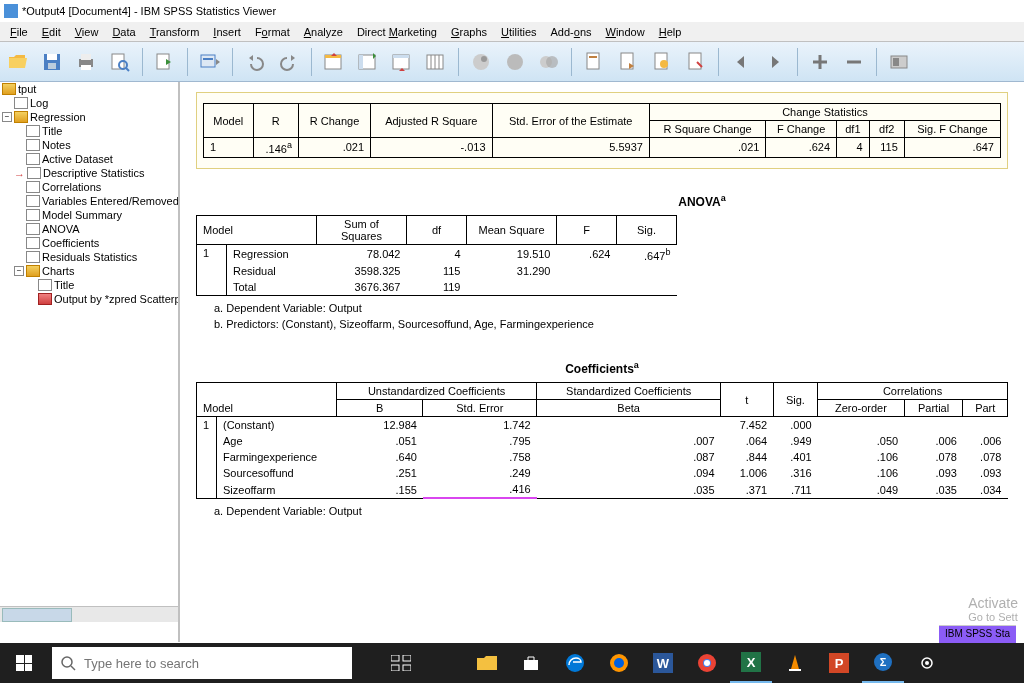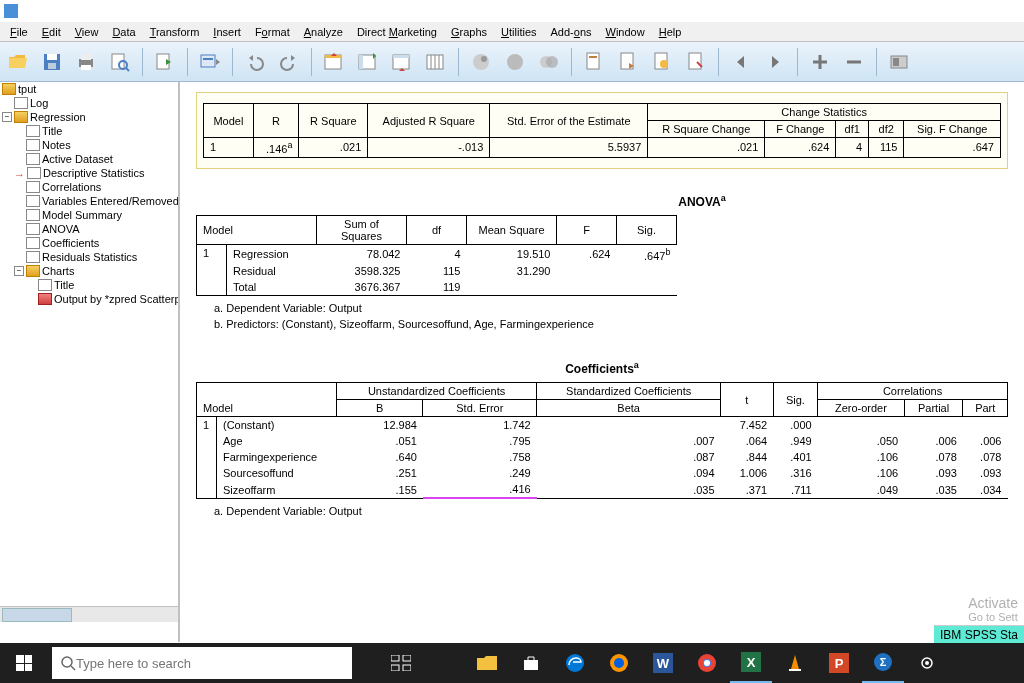--- a/index.html
+++ b/index.html
@@ -27,37 +27,38 @@
 .section-title { font-weight: bold; font-size: 12px; text-align: center; margin: 6px 0; }
 .sup { font-size: 9px; vertical-align: super; }
 .stat-table { border-collapse: collapse; margin: 4px 0; font-size: 11px; }
 .stat-table th, .stat-table td { border: 1px solid #000; padding: 2px 6px; text-align: center; }
 .stat-table th { font-weight: normal; }
 .stat-table .lbl { text-align: left; }
 .stat-table .num { text-align: right; }
 .footnote { font-size: 11px; padding: 2px 18px; }
 .model-summary-wrap { border: 1px solid #e0d080; background: #fffef5; padding: 6px; }
 .watermark { position: absolute; right: 6px; bottom: 60px; color: #b0b0b0; font-size: 14px; text-align: left; margin-left: 35px; }
-.statusbar { position: absolute; bottom: 40px; right: 0; height: 18px; font-size: 12px; padding: 2px 6px; background: #5eead4; border-top: 1px solid #ccc; }
+.statusbar { position: absolute; bottom: 40px; right: 8px; height: 18px; font-size: 10px; padding: 2px 6px; background: #8b5cf6; border-top: 1px solid #ccc; }
 .taskbar { position: absolute; bottom: 0; left: 0; right: 0; height: 40px; background: #1f1f1f; display: flex; align-items: center; gap: 8px; padding: 0 4px; }
 .start-btn { width: 40px; height: 40px; display: flex; align-items: center; justify-content: center; cursor: pointer; }
 .win-logo { width: 16px; height: 16px; display: grid; grid-template: 1fr 1fr / 1fr 1fr; gap: 1px; }
 .win-logo span { background: #fff; }
-.search-box { display: flex; align-items: center; background: #fff; height: 32px; width: 300px; padding: 0 8px; }
+.search-box { display: flex; align-items: center; background: #fff; height: 32px; width: 300px; padding: 0 8px; gap: 8px; }
 .search-box input { border: none; outline: none; font-size: 13px; flex: 1; color: #666; }
 .task-icons { display: flex; gap: 2px; margin-left: 20px; }
 .task-icon { width: 42px; height: 40px; display: flex; align-items: center; justify-content: center; cursor: pointer; }
 .task-icon.active { border-bottom: 2px solid #76b9ed; }
 svg { display: block; }
 </style>
 </head>
 <body>
 
 <div class="titlebar">
   <span class="titlebar-icon"></span>
+  <span class="titlebar-text">*Output4 [Document4] - IBM SPSS Statistics Viewer</span>
 </div>
 
 <div class="menubar">
   <span class="menu-item"><span class="u">F</span>ile</span>
   <span class="menu-item"><span class="u">E</span>dit</span>
   <span class="menu-item"><span class="u">V</span>iew</span>
   <span class="menu-item"><span class="u">D</span>ata</span>
   <span class="menu-item"><span class="u">T</span>ransform</span>
   <span class="menu-item"><span class="u">I</span>nsert</span>
   <span class="menu-item">F<span class="u">o</span>rmat</span>
@@ -306,21 +307,21 @@
       </div>
   </div>
 
   <div class="content-panel">
     <div class="model-summary-wrap">
       <table class="stat-table" style="width:100%">
         <tbody>
             <tr>
           <th rowspan="2">Model</th>
           <th rowspan="2">R</th>
-          <th rowspan="2">R Square</th>
+          <th rowspan="2">R Change</th>
           <th rowspan="2">Adjusted R Square</th>
           <th rowspan="2">Std. Error of the Estimate</th>
           <th colspan="5">Change Statistics</th>
         </tr>
         <tr>
           <th>R Square Change</th>
           <th>F Change</th>
           <th>df1</th>
           <th>df2</th>
           <th>Sig. F Change</th>

